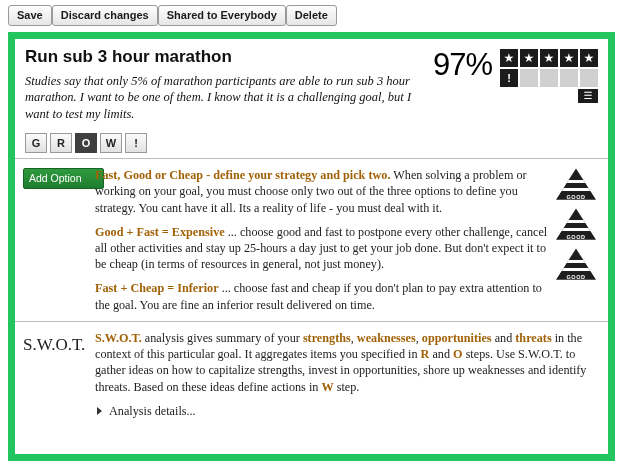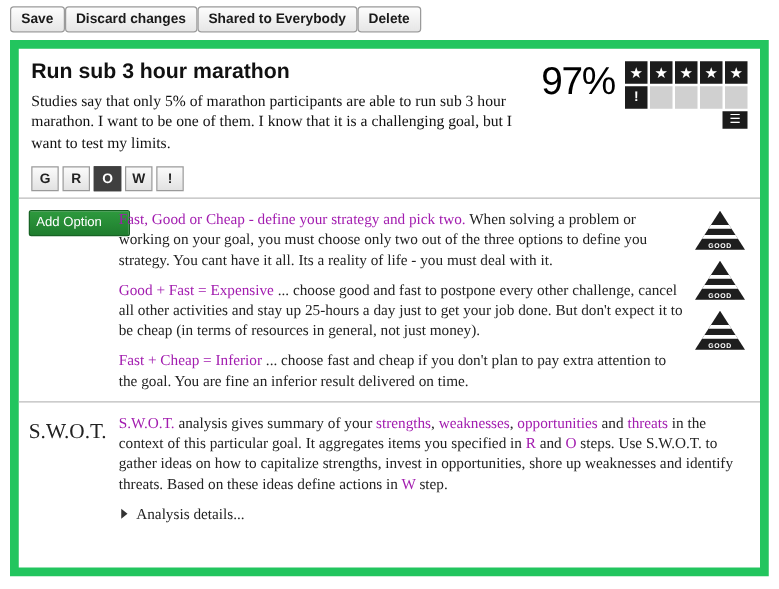--- a/index.html
+++ b/index.html
@@ -59,20 +59,21 @@
   .goal-title {
     font-family: "Liberation Sans", sans-serif;
     font-size: 17px;
     font-weight: bold;
     color: #111111;
     margin: 0 0 6px 0;
     line-height: 1.15;
   }
   .goal-desc {
     font-family: "Liberation Serif", serif;
+    font-style: italic;
     font-size: 12.5px;
     line-height: 1.35;
     color: #111111;
     margin: 0;
   }
   .header-right {
     display: flex;
     align-items: flex-start;
     gap: 8px;
     padding-top: 2px;
@@ -183,21 +184,21 @@
     font-size: 12.2px;
     line-height: 1.33;
     color: #222222;
   }
   .section-body p {
     margin: 0 0 8px 0;
   }
   .section-body p:last-child {
     margin-bottom: 0;
   }
-  .bold { font-weight: normal; color: #a21caf; }
+  .bold { font-weight: bold; color: #a16207; }
   .section-art {
     width: 46px;
     flex-shrink: 0;
     padding: 8px 6px 0 0;
   }
   .tri {
     width: 40px;
     height: 34px;
     margin-bottom: 6px;
     position: relative;

